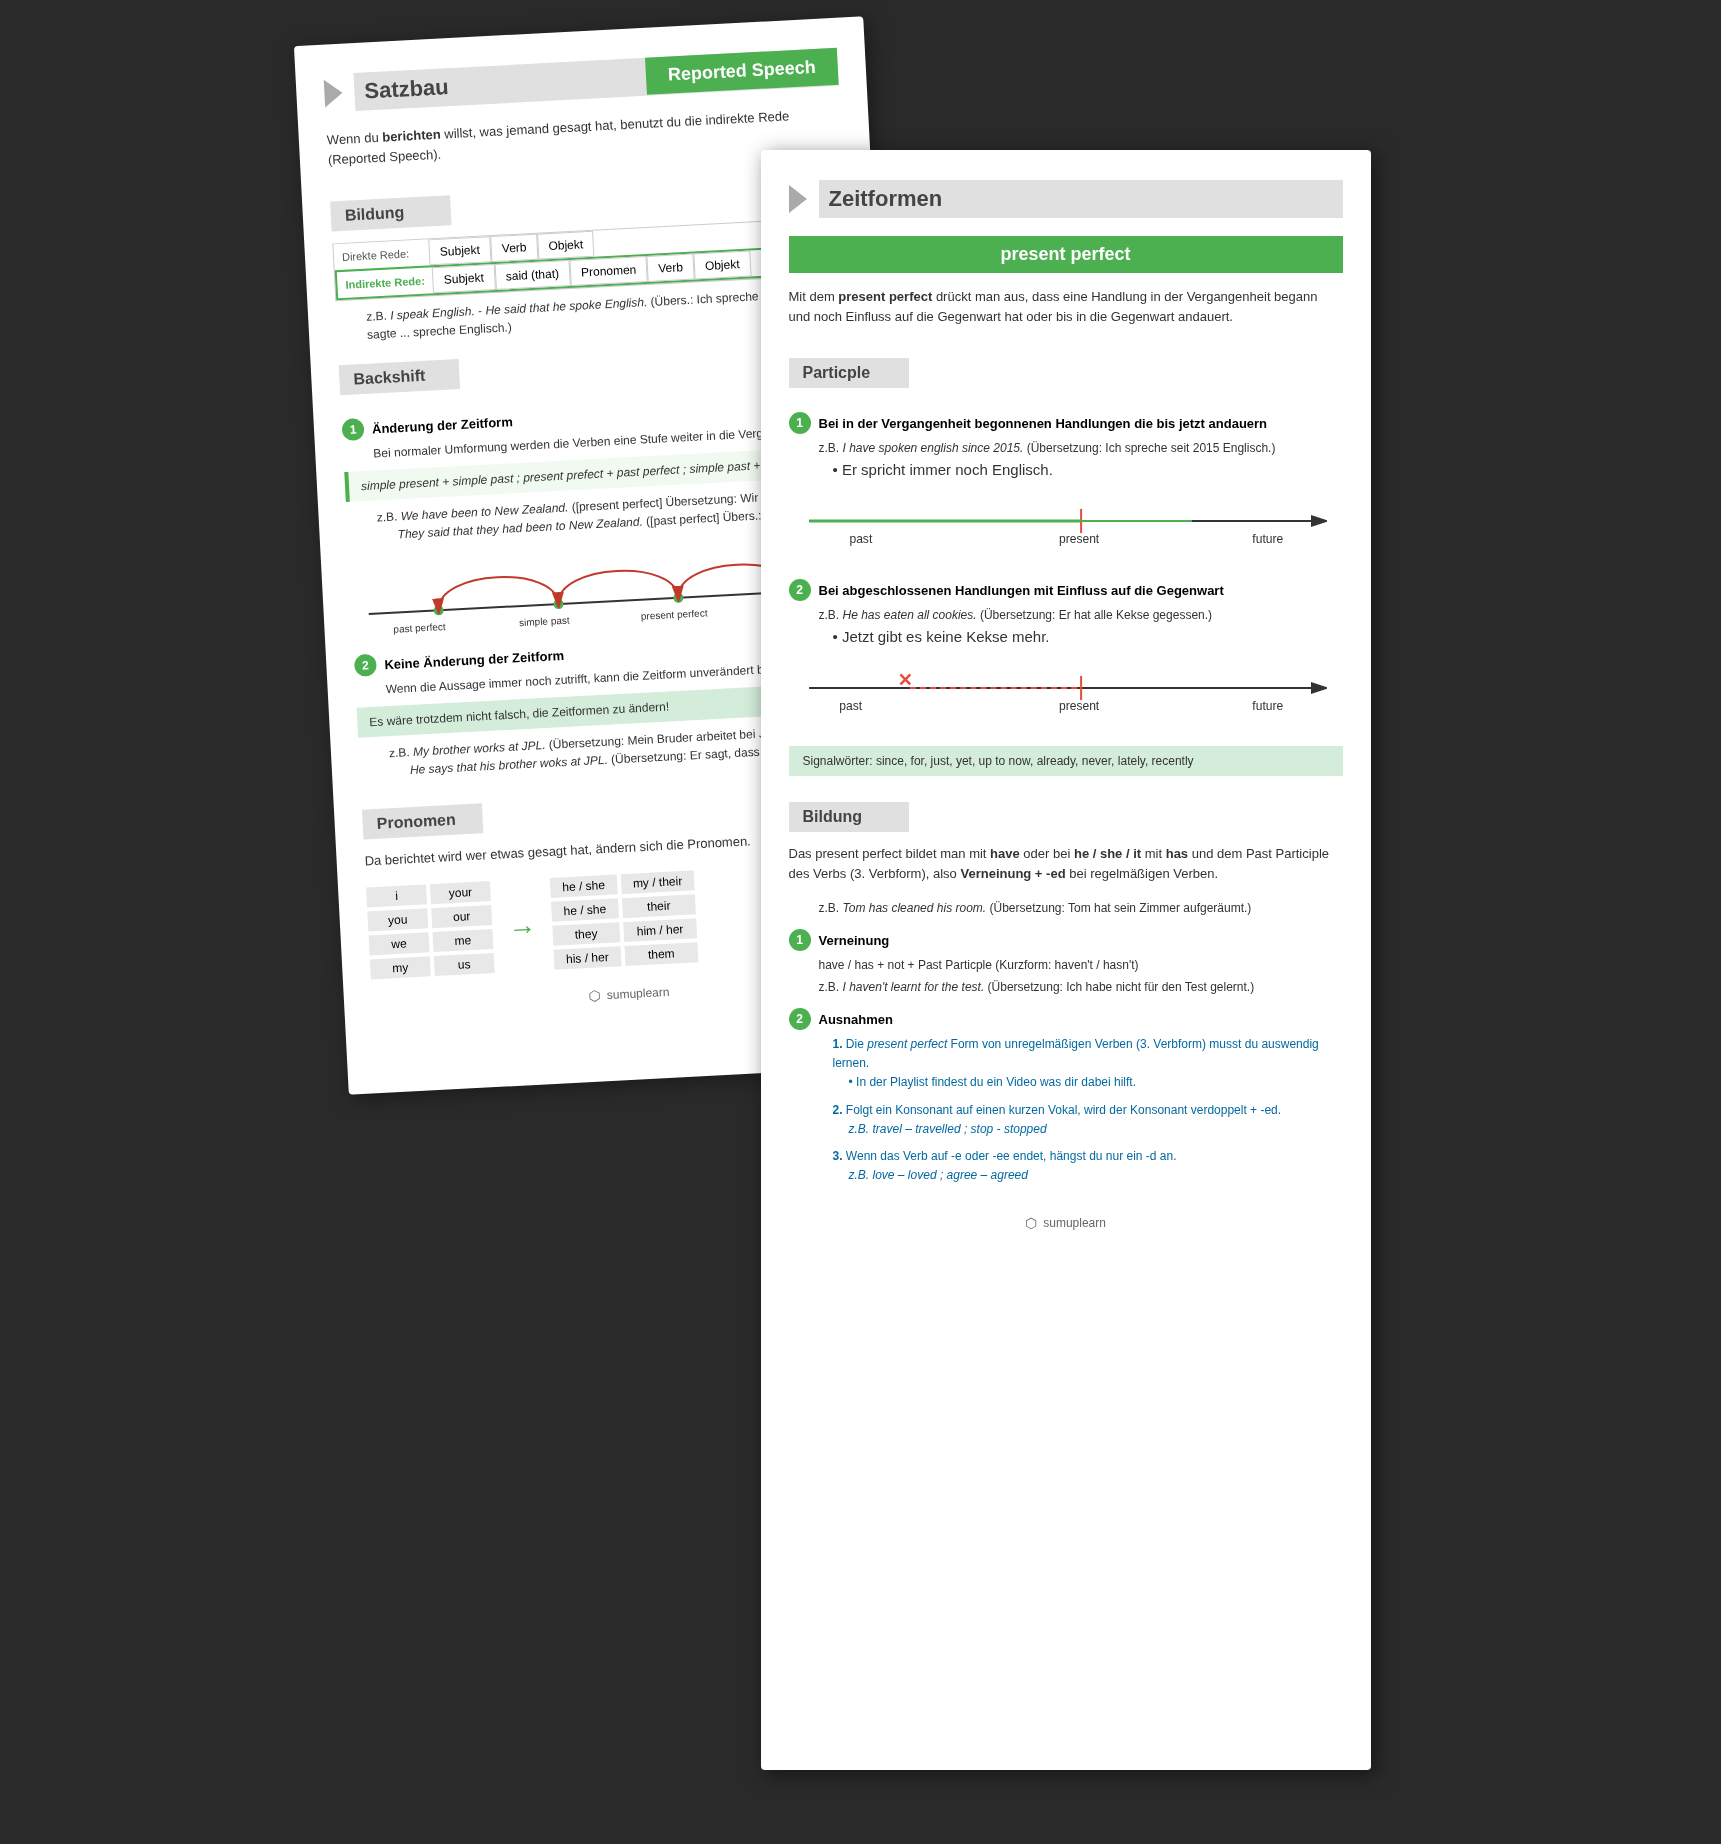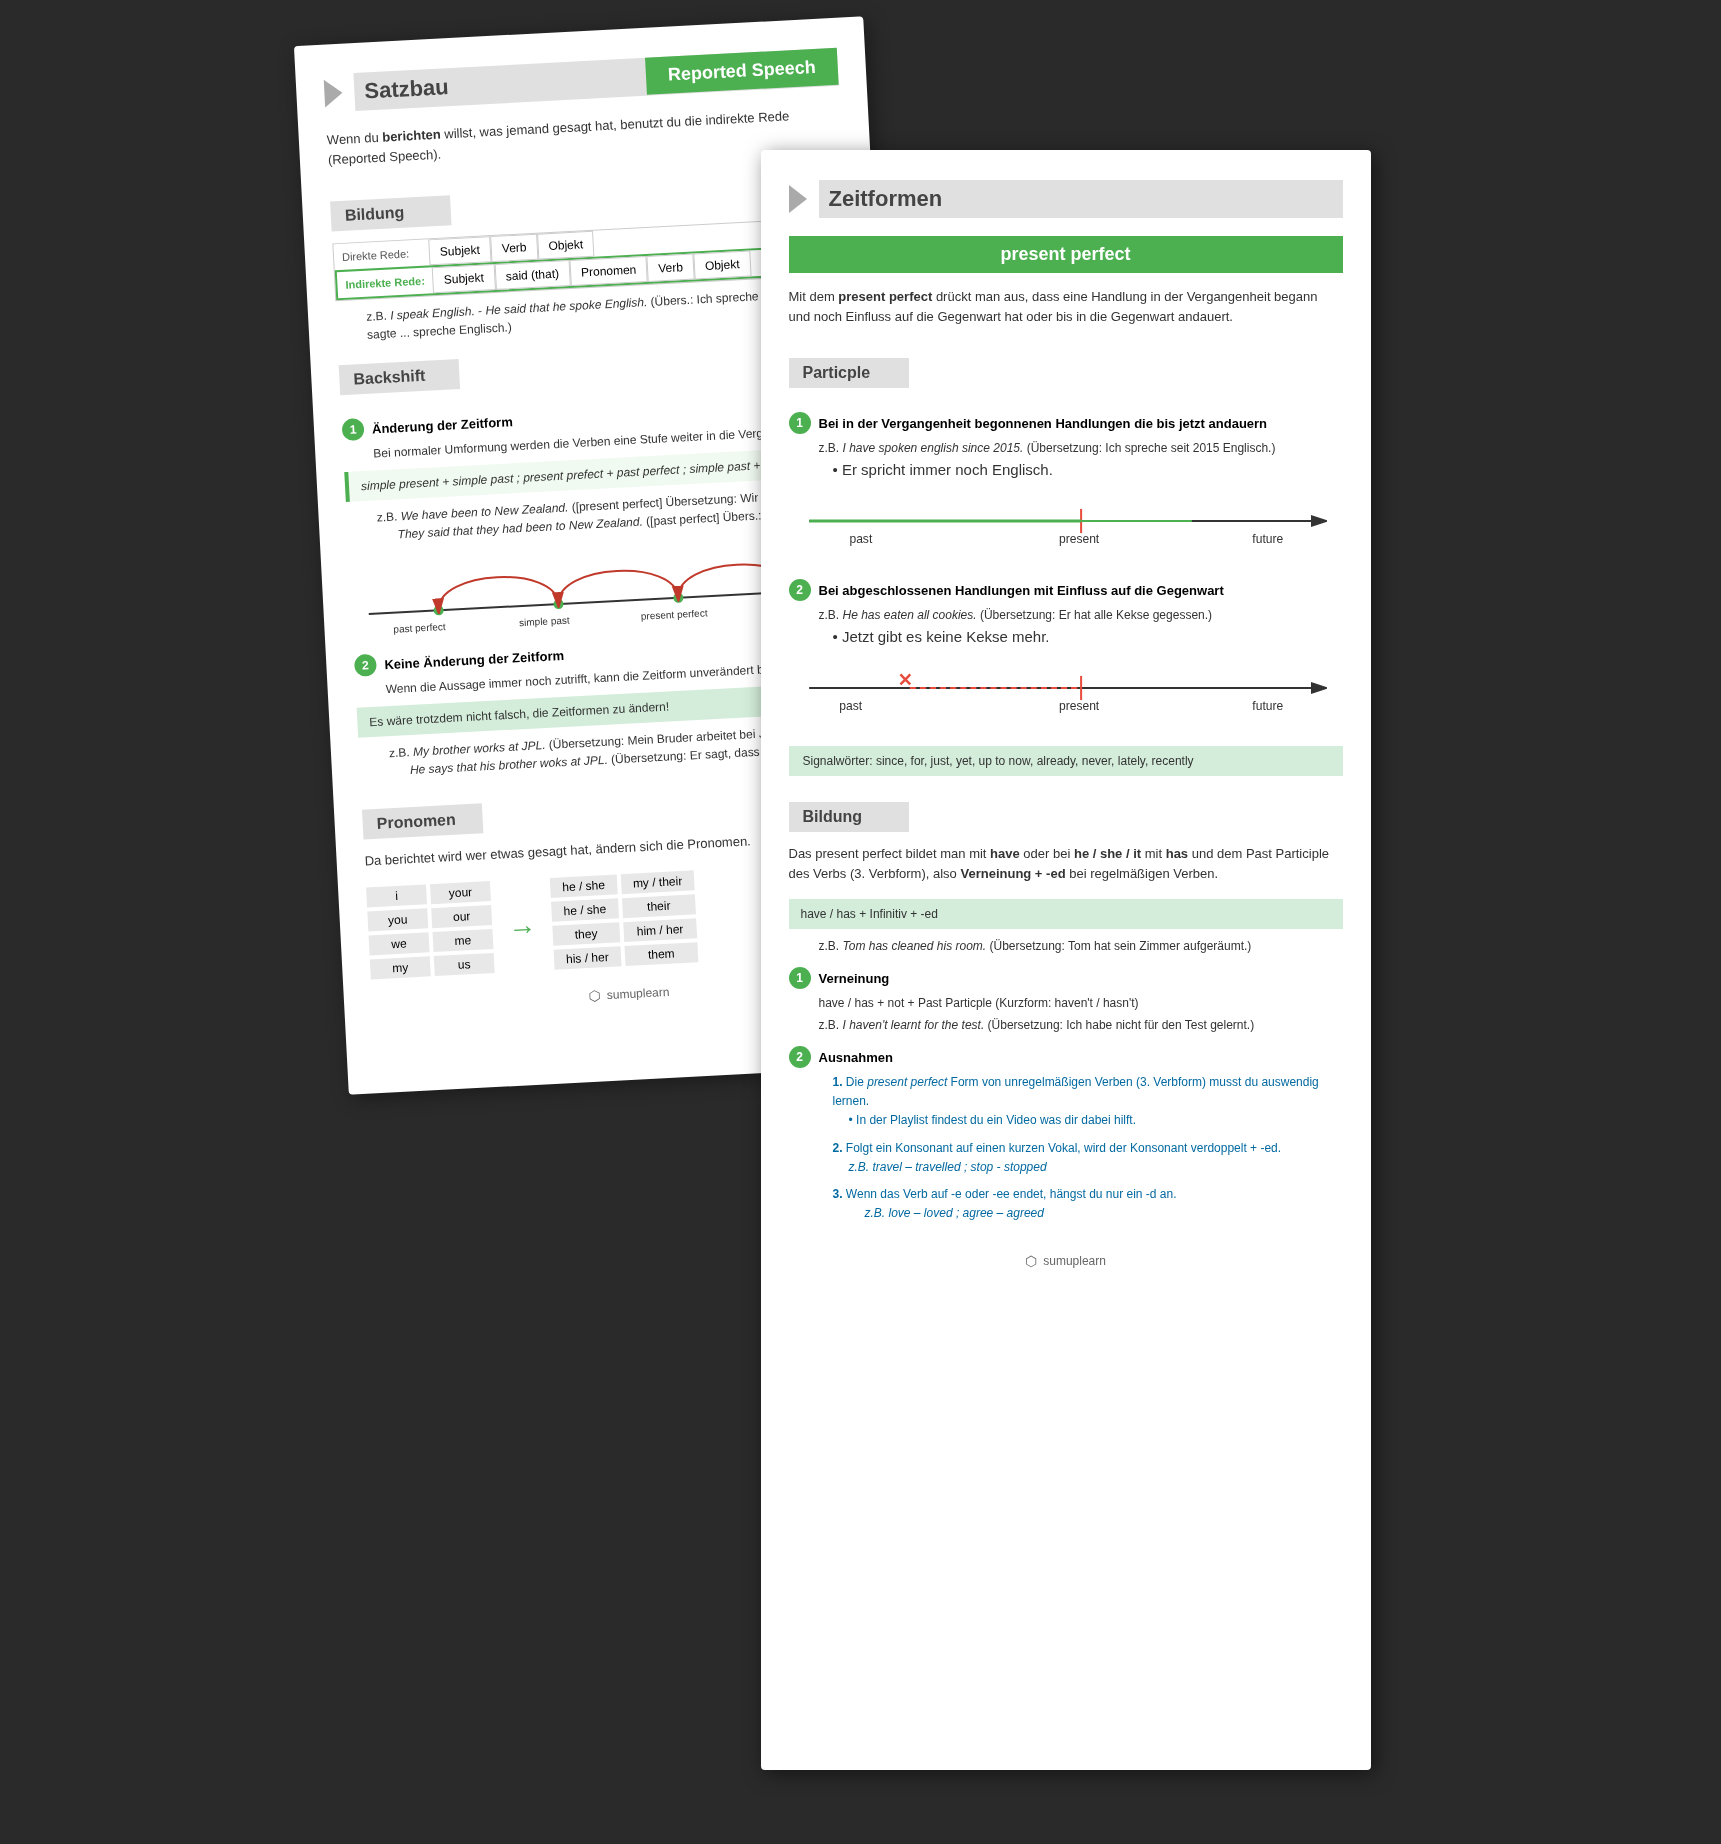--- a/index.html
+++ b/index.html
@@ -521,21 +521,20 @@
       <span>since, for, just, yet, up to now, already, never, lately, recently</span>
     </div>
 
     
     <div class="section-header">Bildung</div>
 
     <p class="card-subtitle-text">
       Das present perfect bildet man mit <strong>have</strong> oder bei <strong>he / she / it</strong> mit <strong>has</strong> und dem Past Participle des Verbs (3. Verbform), also <strong>Verneinung + -ed</strong> bei regelmäßigen Verben.
     </p>
 
-    <div class="green-box-solid">have / has + Infinitiv + -ed</div>
 
     <p class="example-text">
       z.B. <span class="italic">Tom has cleaned his room.</span> (Übersetzung: Tom hat sein Zimmer aufgeräumt.)
     </p>
 
     
     <div class="section-item">
       <div class="section-item-title">
         <span class="num-circle">1</span>
         <span>Verneinung</span>
@@ -556,21 +555,21 @@
         <div style="margin-bottom:8px;">
           <strong>1.</strong> Die <span class="italic">present perfect</span> Form von unregelmäßigen Verben (3. Verbform) musst du auswendig lernen.
           <div class="sub-list-item" style="margin-left:16px;">In der Playlist findest du ein Video was dir dabei hilft.</div>
         </div>
         <div style="margin-bottom:8px;">
           <strong>2.</strong> Folgt ein Konsonant auf einen kurzen Vokal, wird der Konsonant verdoppelt + -ed.<br>
           <span class="italic" style="margin-left:16px;text-align:right;">z.B. travel – travelled ; stop - stopped</span>
         </div>
         <div>
           <strong>3.</strong> Wenn das Verb auf -e oder -ee endet, hängst du nur ein -d an.<br>
-          <span class="italic" style="margin-left:32px;text-align:center;">z.B. love – loved ; agree – agreed</span>
+          <span class="italic" style="margin-left:16px;text-align:center;">z.B. love – loved ; agree – agreed</span>
         </div>
       </div>
     </div>
 
     
     <div class="card-footer" style="margin-top: 30px;">
       <span style="font-size:14px;">⬡</span>
       <span>sumuplearn</span>
     </div>
 

